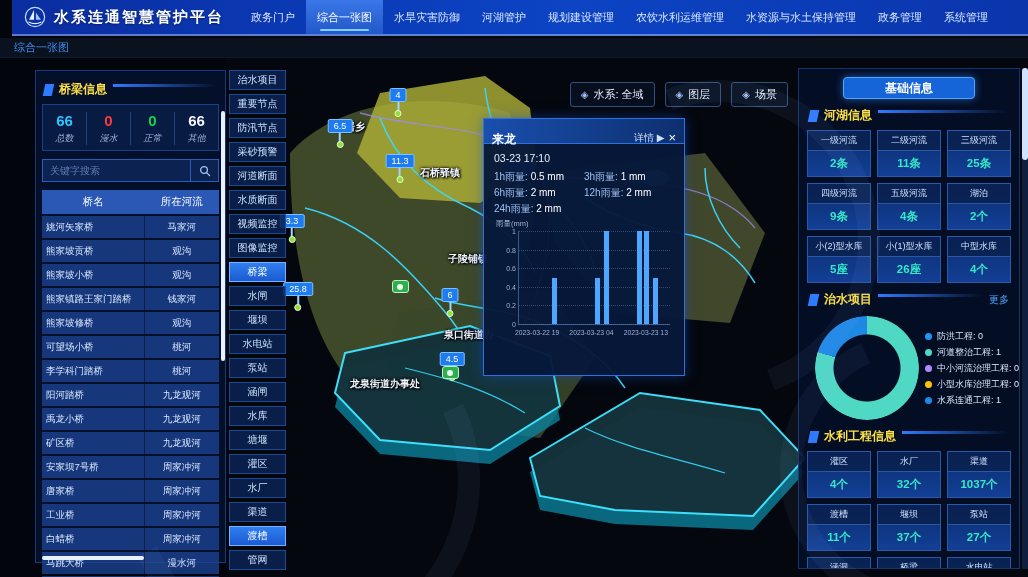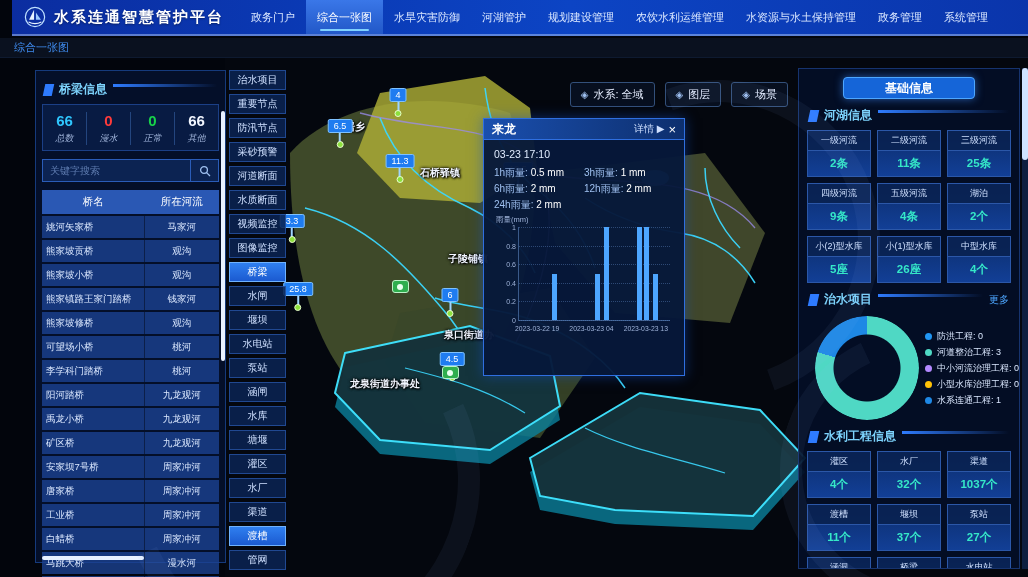--- a/index.html
+++ b/index.html
@@ -44,21 +44,21 @@
     border-radius:50%; background:#eafff0; }
   .map-controls { position:absolute; right:240px; top:24px; display:flex; gap:10px; z-index:7; }
   .mctrl { background:rgba(8,16,34,.85); border:1px solid #33507a; color:#e6eeff;
     font-size:11px; padding:4px 10px; border-radius:3px; display:flex; align-items:center;
     gap:5px; cursor:pointer; white-space:nowrap; }
   .mctrl .ic { color:#9fc0f0; font-size:10px; }
 
   
   .sec-head { display:flex; align-items:center; gap:6px; margin:4px 2px 6px; }
   .sec-ic { width:9px; height:12px; background:#2e7bff; transform:skewX(-12deg); }
-  .sec-title { color:#7dd3fc; font-size:12px; font-weight:bold; white-space:nowrap; }
+  .sec-title { color:#fde047; font-size:12px; font-weight:bold; white-space:nowrap; }
   .sec-line { flex:1; height:3px; margin-top:-8px;
     background:linear-gradient(90deg,#2e7bff,rgba(46,123,255,0)); }
   .sec-more { color:#4da6ff; font-size:10px; cursor:pointer; }
 
   
   .left-panel { position:absolute; left:35px; top:70px; width:191px; bottom:14px; z-index:20;
     background:rgba(4,16,44,.93); border:1px solid #14ay; border:1px solid #153a7c; padding:6px; }
   .stats { display:flex; background:rgba(10,30,74,.8); border:1px solid #1b3f86;
     margin:2px 0 8px; padding:7px 0 5px; }
   .stat { flex:1; text-align:center; border-right:1px solid #23457e; }
@@ -90,21 +90,21 @@
   .lm-item { height:20px; margin-bottom:4px; background:rgba(10,35,82,.88);
     border:1px solid rgba(45,95,185,.65); color:#cfe0ff; font-size:10px;
     display:flex; align-items:center; justify-content:center; cursor:pointer;
     white-space:nowrap; overflow:hidden; }
   .lm-item.active { background:linear-gradient(180deg,#2f7ff0,#1b5ad0); color:#fff;
     border-color:#6fb2ff; }
 
   
   .popup { position:absolute; left:483px; top:118px; width:202px; height:258px; z-index:30;
     background:rgba(6,24,58,.96); border:1px solid #2f6fe0; box-shadow:0 0 12px rgba(20,80,200,.5); }
-  .popup-head { height:21px; display:flex; align-items:center; padding:0 8px;
+  .popup-head { height:21px; display:flex; padding:12px 8px;
     background:linear-gradient(90deg,#1a4fae,#0d2f6e); border-bottom:1px solid #2f6fe0; }
   .popup-title { color:#fff; font-size:12px; font-weight:bold; flex:1; }
   .popup-detail { color:#cfe0ff; font-size:10px; cursor:pointer; margin-right:4px; }
   .popup-close { color:#fff; font-size:13px; cursor:pointer; line-height:1; }
   .popup-body { padding:8px 10px 4px; }
   .popup-time { color:#e0ecff; font-size:10.5px; margin-bottom:5px; }
   .pstats { display:flex; flex-wrap:wrap; }
   .pstat { width:50%; font-size:10px; color:#9fc0f0; line-height:16px; white-space:nowrap; }
   .pstat b { color:#fff; font-weight:normal; }
   .chart-wrap { position:relative; margin-top:4px; height:118px; }
@@ -475,21 +475,21 @@
     </div>
     <div class="cure-row">
       <div class="donut" id="donut" style="background: conic-gradient(rgb(79, 216, 196) 0deg, rgb(79, 216, 196) 288deg, rgb(30, 136, 229) 288deg, rgb(30, 136, 229) 360deg);"></div>
       <div class="legend" id="cure-legend">
           <div class="lg-item">
             <span class="lg-dot" style="background: rgb(33, 150, 243);"></span>
             <span>防洪工程: 0</span>
           </div>
           <div class="lg-item">
             <span class="lg-dot" style="background: rgb(79, 216, 196);"></span>
-            <span>河道整治工程: 3</span>
+            <span>河道整治工程: 1</span>
           </div>
           <div class="lg-item">
             <span class="lg-dot" style="background: rgb(179, 136, 255);"></span>
             <span>中小河流治理工程: 0</span>
           </div>
           <div class="lg-item">
             <span class="lg-dot" style="background: rgb(255, 193, 7);"></span>
             <span>小型水库治理工程: 0</span>
           </div>
           <div class="lg-item">

